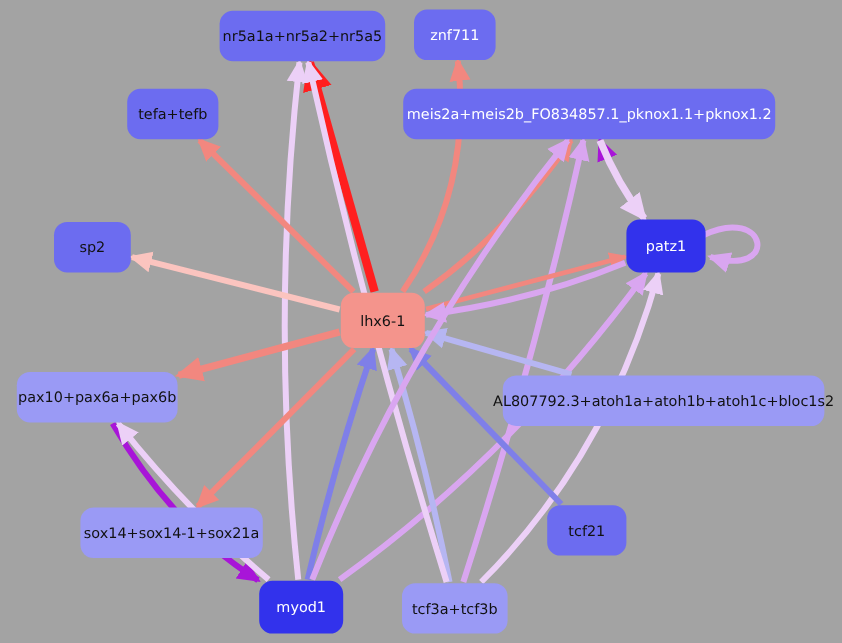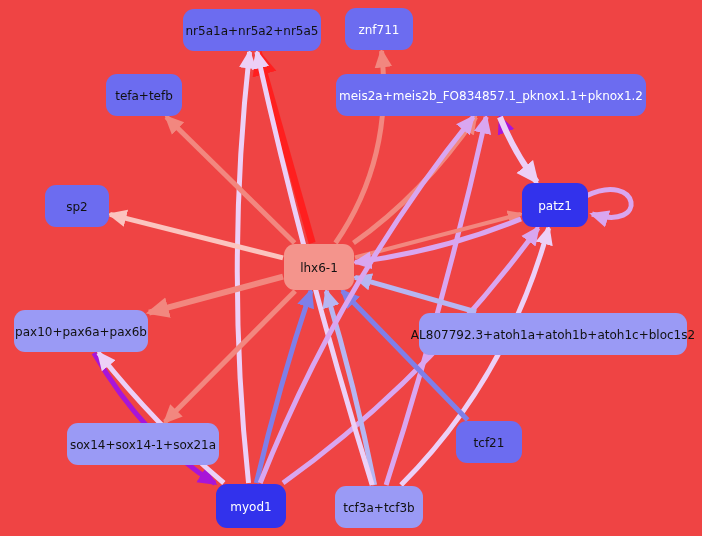--- a/index.html
+++ b/index.html
@@ -10,21 +10,21 @@
   body {
     width: 702px;
     height: 536px;
     overflow: hidden;
     font-family: "DejaVu Sans", sans-serif;
   }
   #graph-root {
     position: relative;
     width: 702px;
     height: 536px;
-    background: #ef4444;
+    background: #a3a3a3;
   }
   svg#network {
     display: block;
     width: 702px;
     height: 536px;
   }
   .node-rect {
     stroke: none;
   }
   .node-label {

